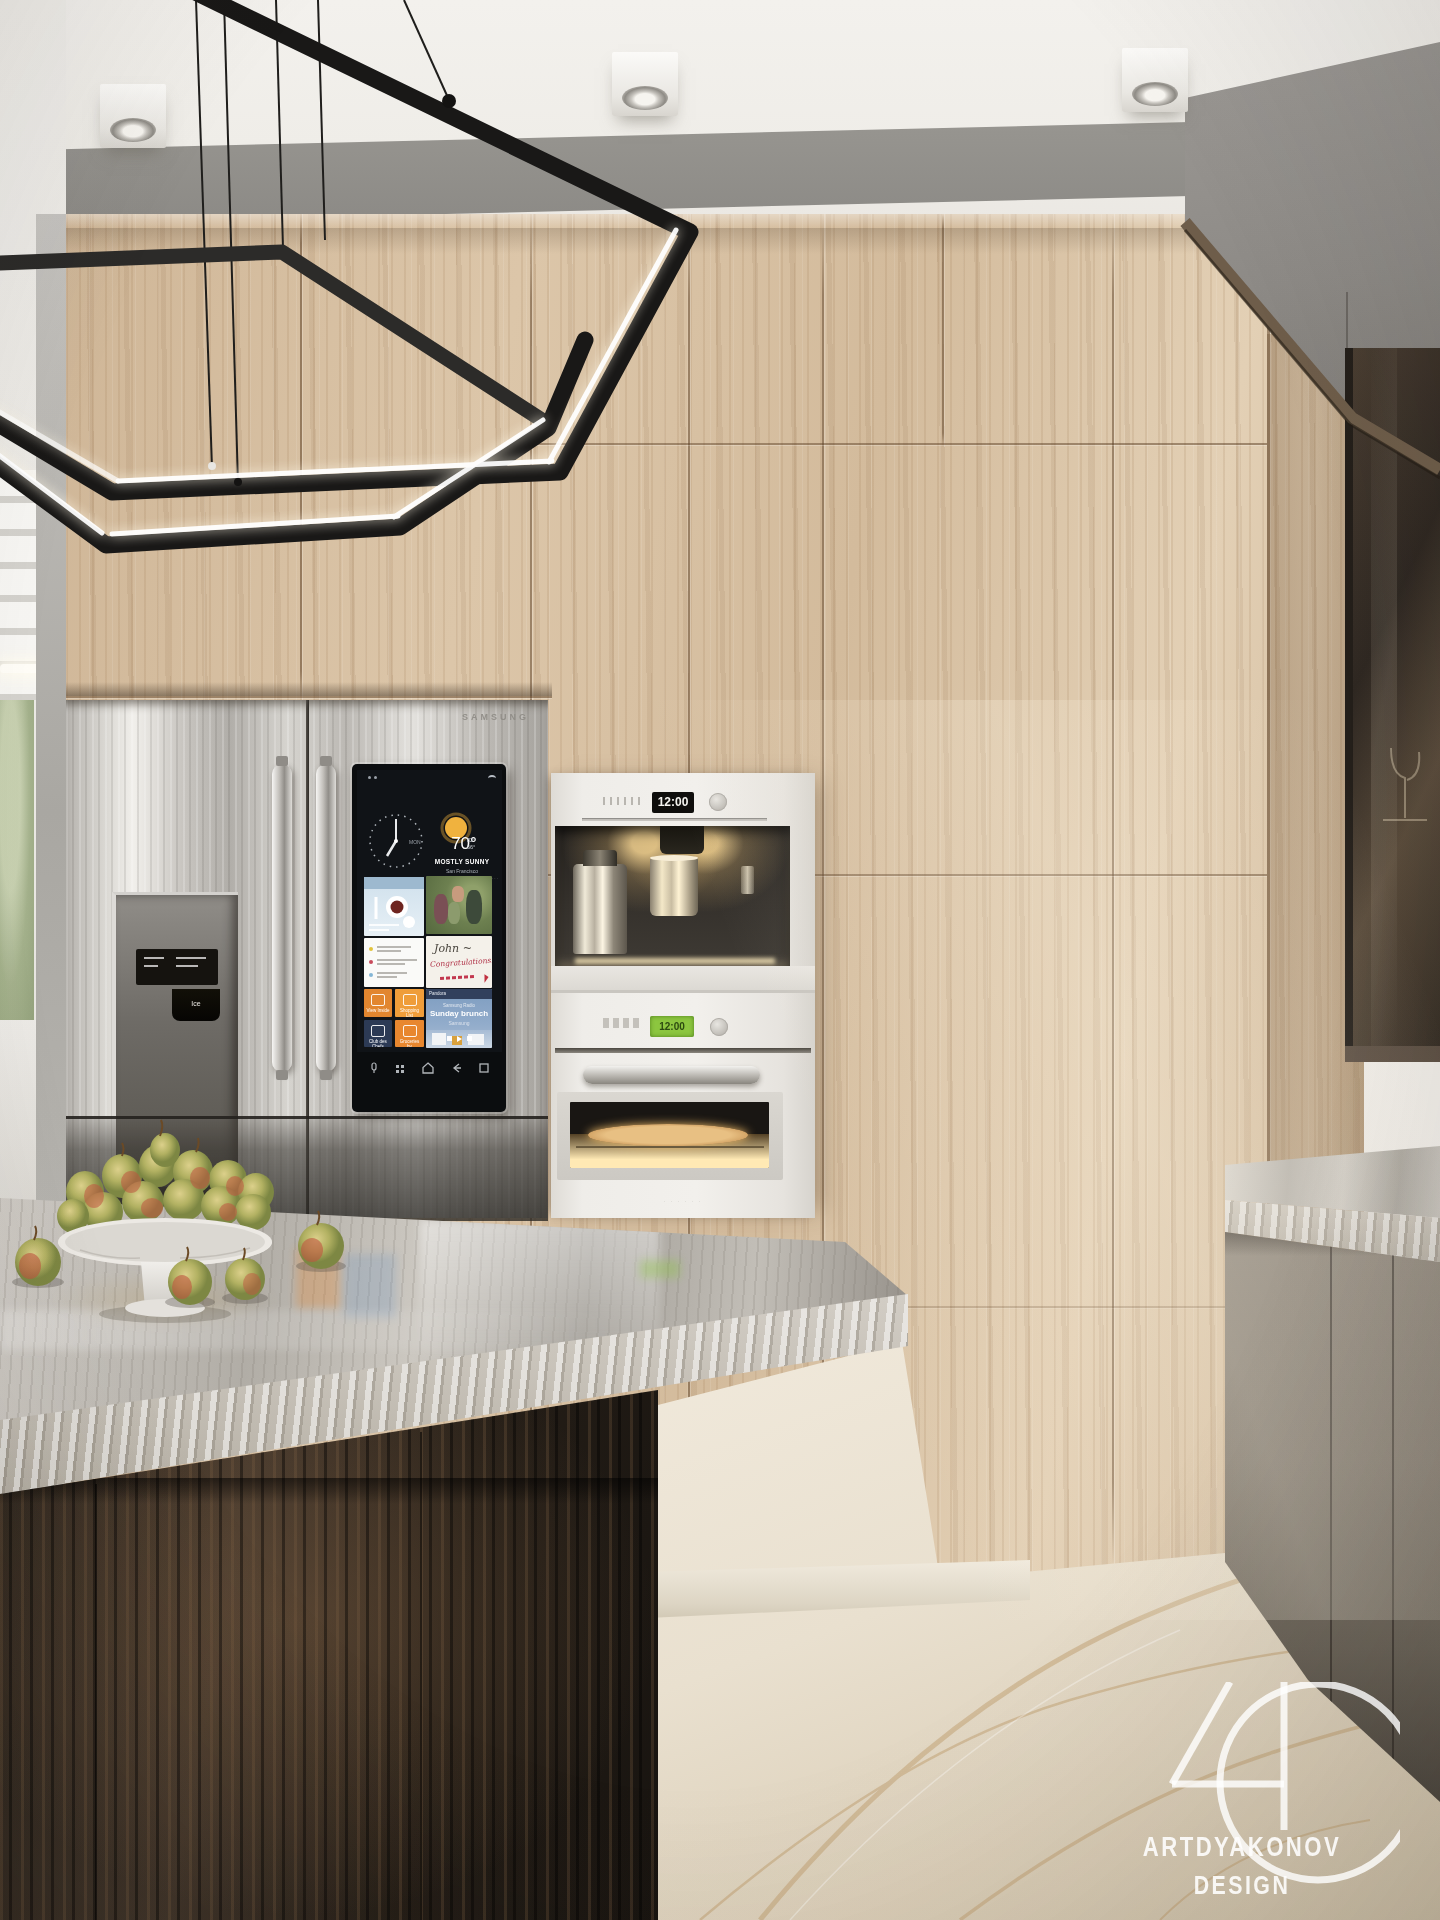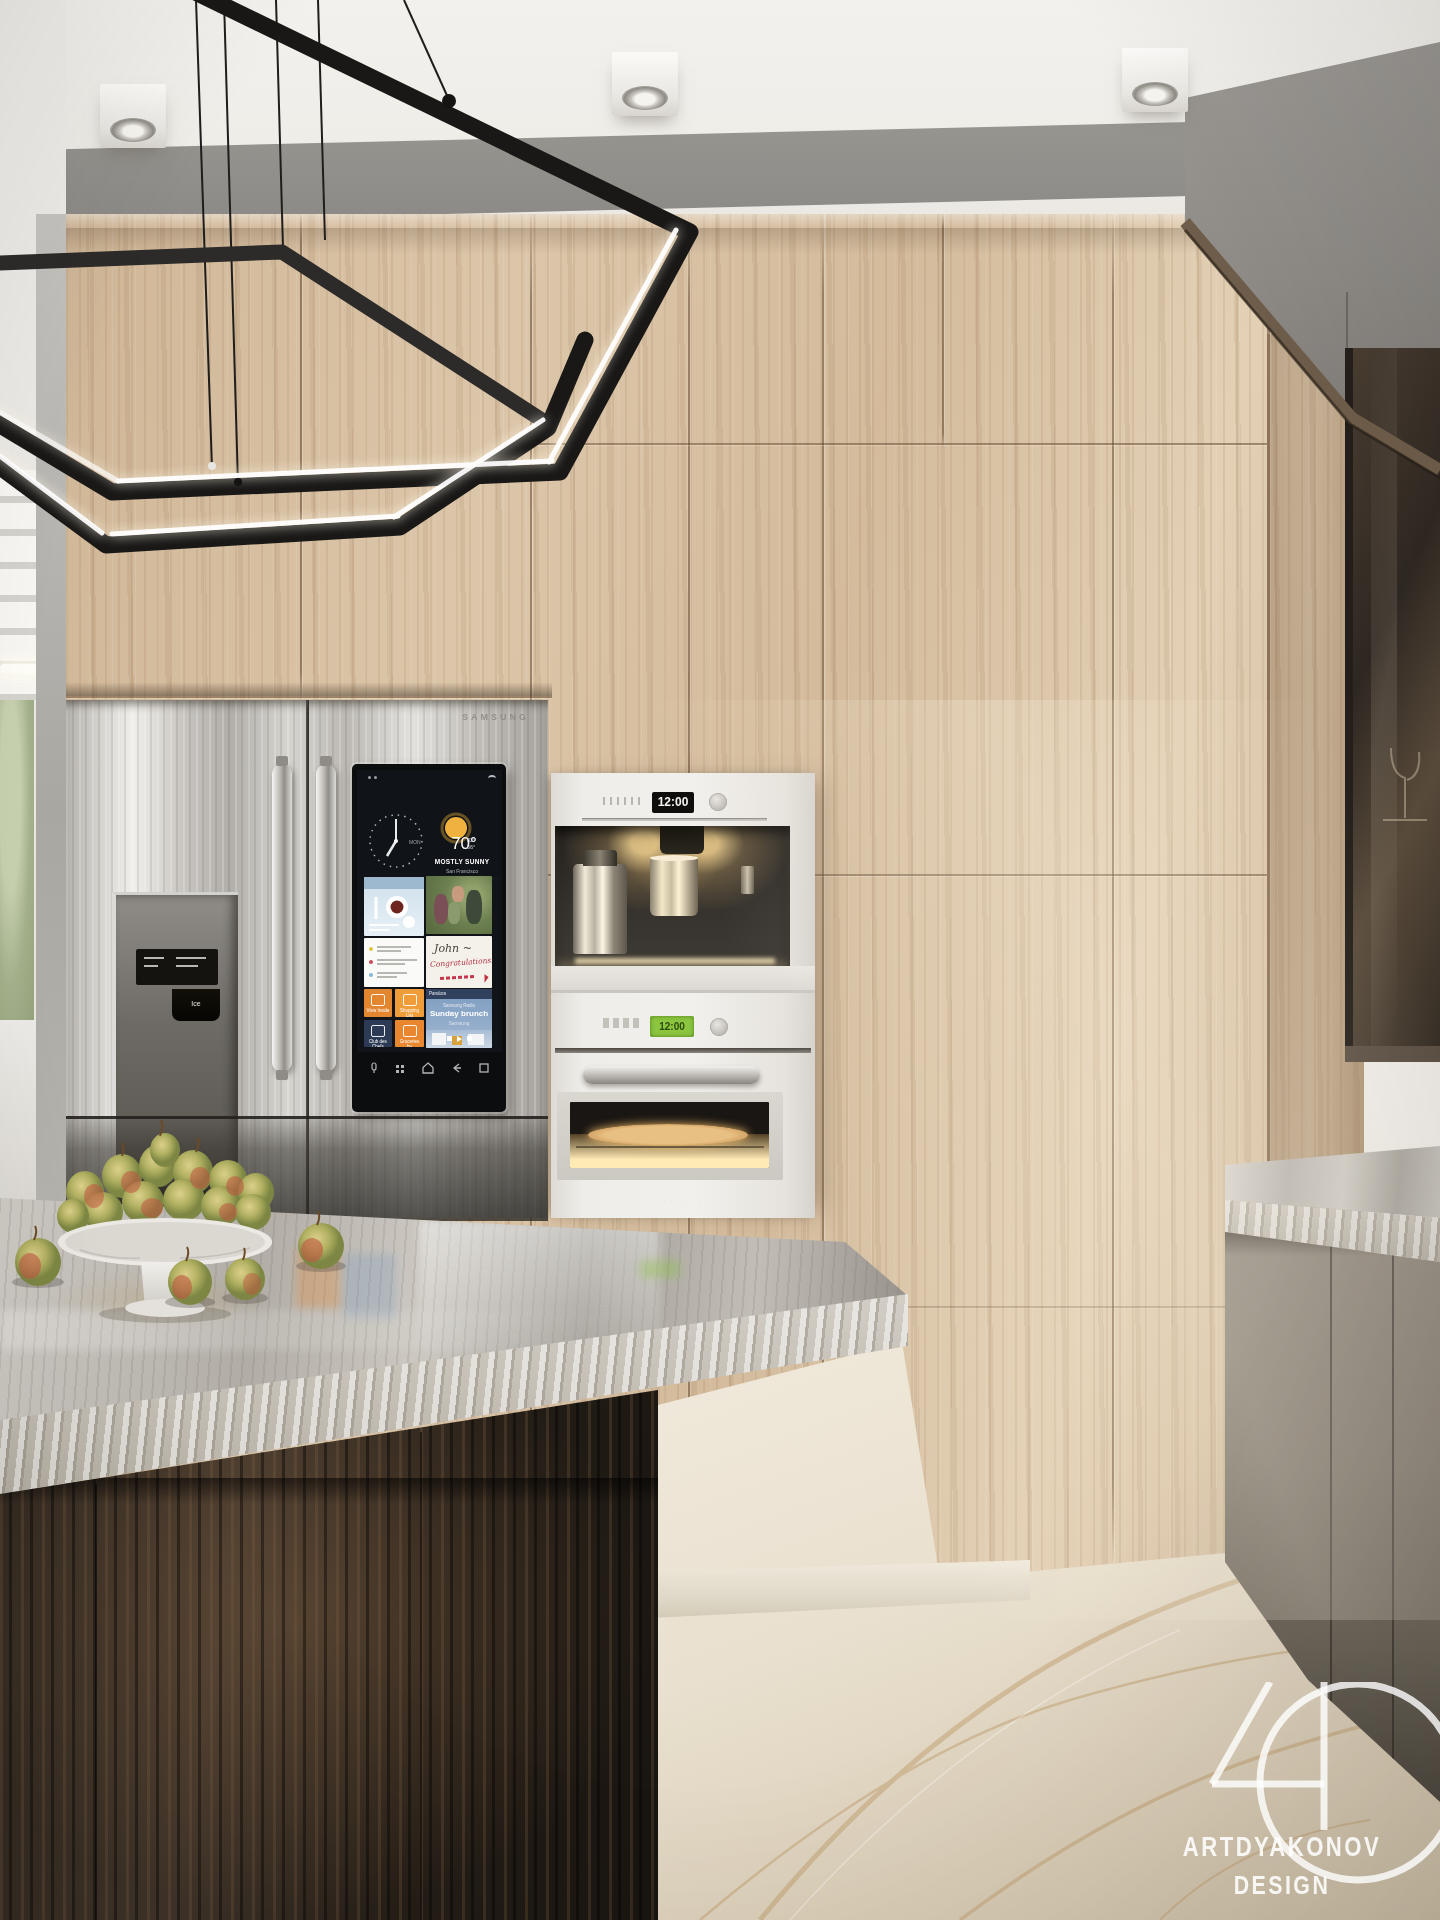--- a/index.html
+++ b/index.html
@@ -589,21 +589,21 @@
     <line x1="394" y1="517" x2="543" y2="420"></line>
     <line x1="-12" y1="447" x2="102" y2="533"></line>
   </g>
   <circle cx="449" cy="101" r="7" fill="#141312"></circle>
   <circle cx="212" cy="466" r="4" fill="#e8e6e2"></circle>
   <circle cx="238" cy="482" r="4" fill="#141312"></circle>
 </svg>
 
 <div class="abs vignette"></div>
 
-<div class="abs wm" style="left:1152px;top:1682px;width:288px;height:238px">
+<div class="abs wm" style="left:1112px;top:1682px;width:288px;height:238px">
   <svg width="288" height="238">
     <g stroke="rgba(255,255,255,.8)" stroke-width="7" fill="none">
       <circle cx="206" cy="100" r="98"></circle>
       <line x1="172" y1="0" x2="172" y2="148"></line>
       <line x1="118" y1="0" x2="60" y2="102"></line>
       <line x1="60" y1="102" x2="172" y2="102"></line>
     </g>
   </svg>
   <div class="wm-line" style="left:5px;top:150px;width:250px;font-size:27px">ARTDYAKONOV</div>
   <div class="wm-line" style="left:5px;top:188px;width:250px;font-size:26px">DESIGN</div>

